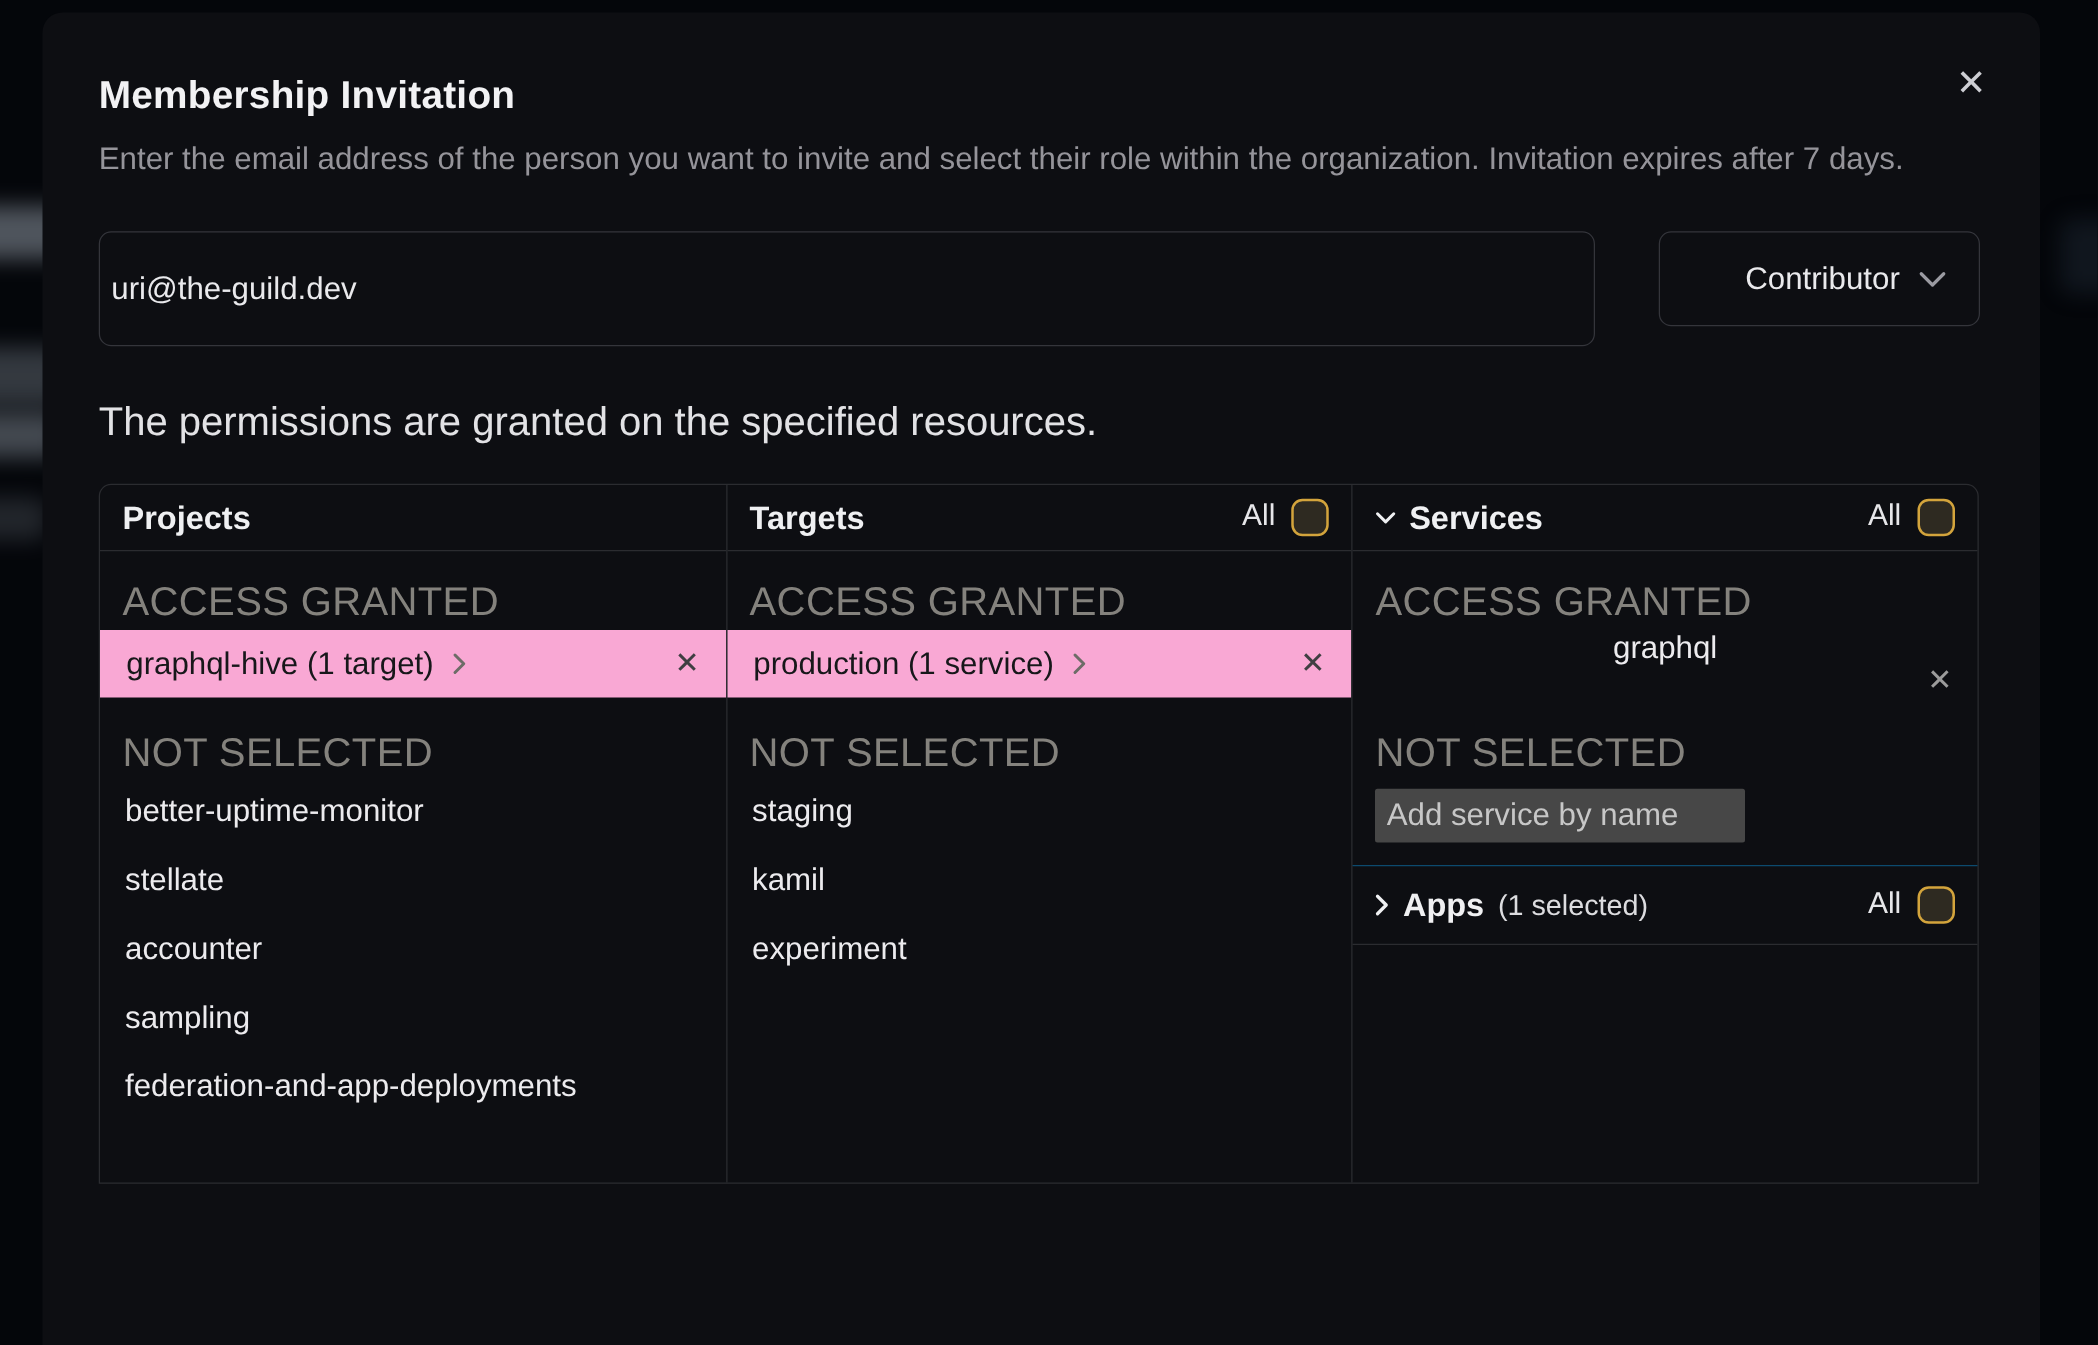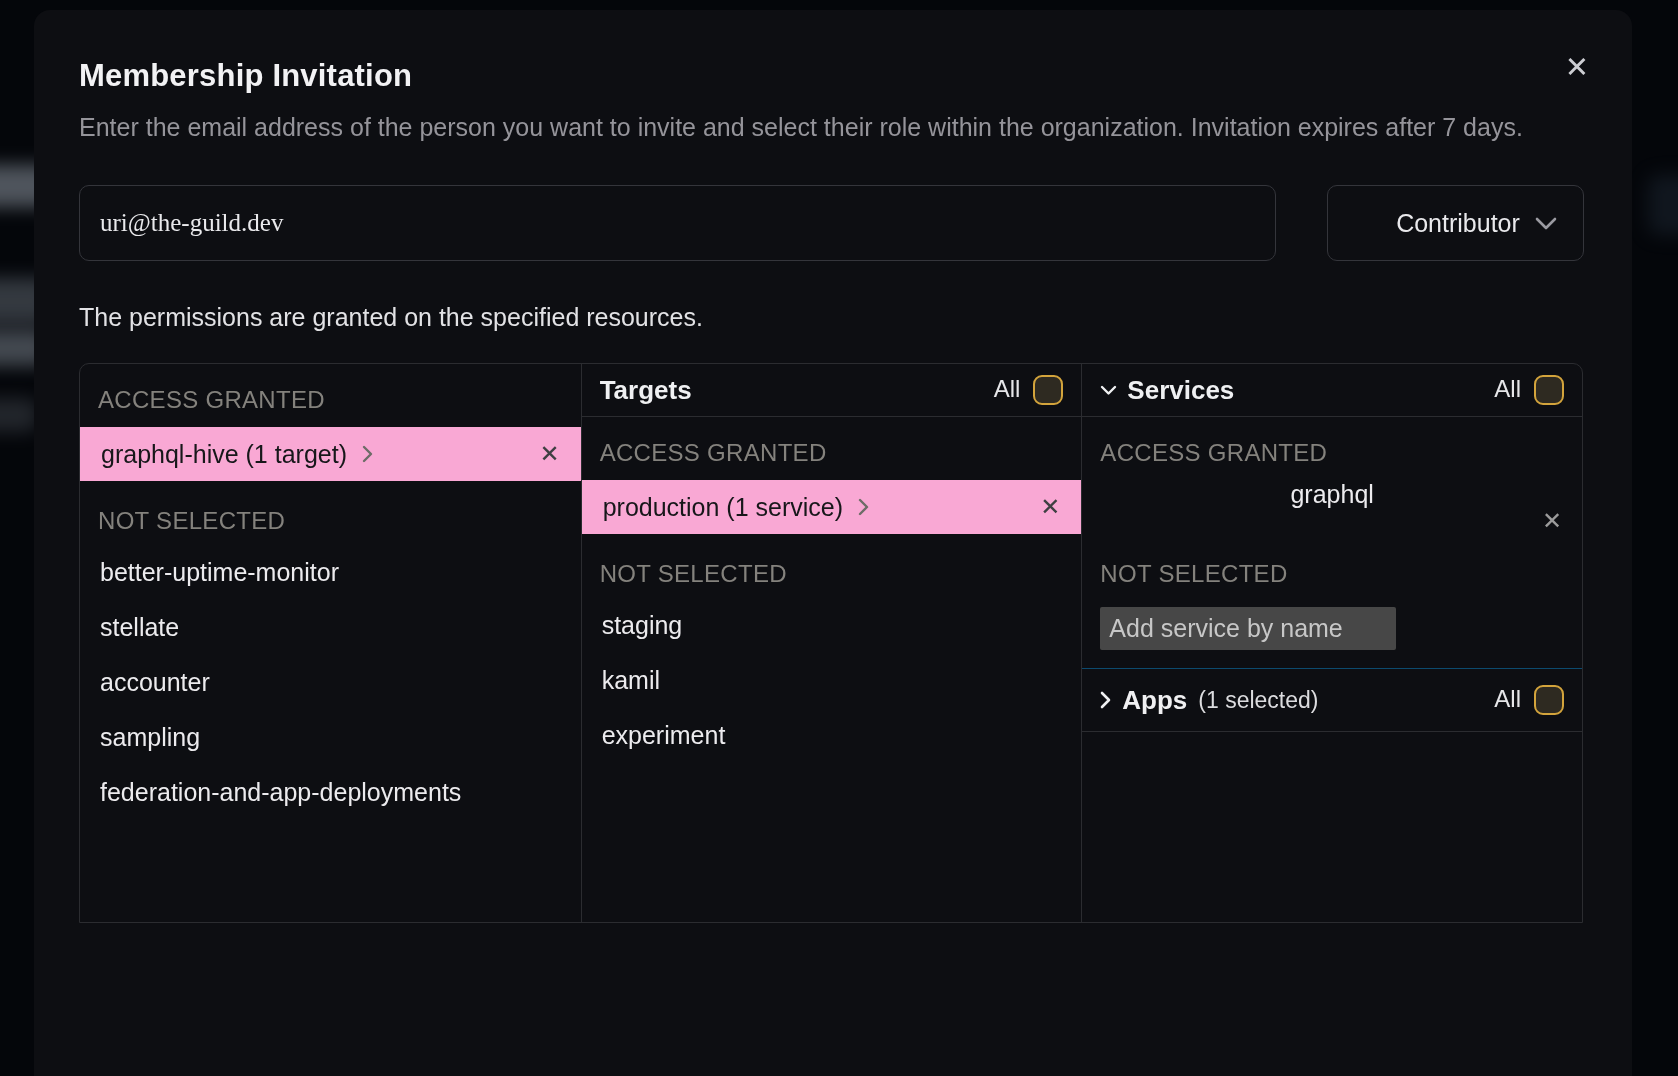--- a/index.html
+++ b/index.html
@@ -26,59 +26,59 @@
     position:absolute; top:40px; right:38px; width:34px; height:34px;
     background:none; border:none; color:#cdced3; font-size:29px; line-height:34px;
     text-align:center; cursor:pointer; font-family:inherit;
   }
   .dialog-title { font-size:31px; font-weight:700; color:#f2f2f4; letter-spacing:.2px; }
   .dialog-desc {
     margin-top:14px; font-size:25px; line-height:39px; color:#95949a; max-width:1508px;
   }
   .form-row { margin-top:38px; display:flex; gap:51px; }
   .email-input {
-    width:1197px; height:76px; background:transparent; border:1px solid #34353b;
-    border-radius:10px; color:#e9e9ec; font-size:25px; padding:0 20px;
-    font-family:Liberation Serif, serif; outline:none;
+    width:1197px; height:92px; background:transparent; border:1px solid #34353b;
+    border-radius:10px; color:#e9e9ec; font-size:25px; padding:0 9px;
+    font-family:Liberation Sans, sans-serif; outline:none;
   }
   .role-select {
     width:257px; height:76px; background:transparent; border:1px solid #34353b;
     border-radius:10px; color:#e9e9ec; font-size:25px; display:flex;
     align-items:center; justify-content:center; gap:15px; cursor:pointer;
     font-family:inherit;
     padding-left:42px;
   }
   .tabs { margin-top:105px; display:flex; border-bottom:1px solid #26262a; width:1508px; }
   .tab {
     background:none; border:none; font-family:inherit; font-size:25px; font-weight:700;
     color:#f2f2f4; padding:0 15px 16px 15px; cursor:pointer;
   }
   .tab.active { color:#ecb43e; border-bottom:3px solid #e9b340; margin-bottom:-2px; padding-bottom:13px; }
-  .perm-note { margin-top:42px; font-size:25px; color:#e2e2e5; }
+  .perm-note { margin-top:42px; font-size:32px; color:#e2e2e5; }
 
   .resource-table {
     margin-top:31px; width:1504px; min-height:560px;
     display:grid; grid-template-columns:1fr 1fr 1fr;
     border:1px solid #2b2c30; border-radius:10px 10px 0 0;
   }
   .col { min-width:0; }
   .col + .col { border-left:1px solid #2b2c30; }
   .col-header {
     height:53px; display:flex; align-items:center; padding:0 18px;
     border-bottom:1px solid #2b2c30; font-size:26px; font-weight:700; color:#eff0f2;
     gap:10px;
   }
   .all-toggle { margin-left:auto; display:flex; gap:13px; cursor:pointer; }
   .all-label { font-size:24px; font-weight:400; color:#e6e6e9; }
   .checkbox {
     width:30px; height:30px; border-radius:9px; border:2px solid #d3a43c;
     background:#2e2a21; cursor:pointer;
   }
   .section-label {
-    margin:22px 18px 0 18px; font-size:24px; color:#84827d; letter-spacing:.3px; height:28px;
+    margin:22px 18px 0 18px; font-size:32px; color:#84827d; letter-spacing:.3px; height:28px;
   }
   .section-label.ns { margin-top:26px; }
   .selected-row {
     margin-top:13px; height:54px; background:#f9a8d4; color:#17171a;
     display:flex; align-items:center; padding:0 21px; font-size:25px; cursor:pointer;
   }
   .plain-row {
     margin-top:13px; height:54px; color:#ecebee;
     display:flex; align-items:center; padding:0 20px; font-size:25px;flex-direction:column;
   }
@@ -133,20 +133,23 @@
       </span>
     </div>
   </div>
 
 
   <p class="perm-note">The permissions are granted on the specified resources.</p>
 
   <div class="resource-table">
 
     <div class="col">
+      <div class="col-header">
+        <span>Projects</span>
+      </div>
       <div class="section-label">ACCESS GRANTED</div>
       <div class="selected-row">
         <span>graphql-hive (1 target)</span>
         <span class="row-chevron">
           <svg class="chev" width="11" height="18" viewBox="0 0 11 18">
               <path d="M2 2 L9 9 L2 16" fill="none" stroke="#6d6c67" stroke-width="2.4" stroke-linecap="round" stroke-linejoin="round"></path>
             </svg>
         </span>
         <button class="row-x">✕</button>
       </div>

